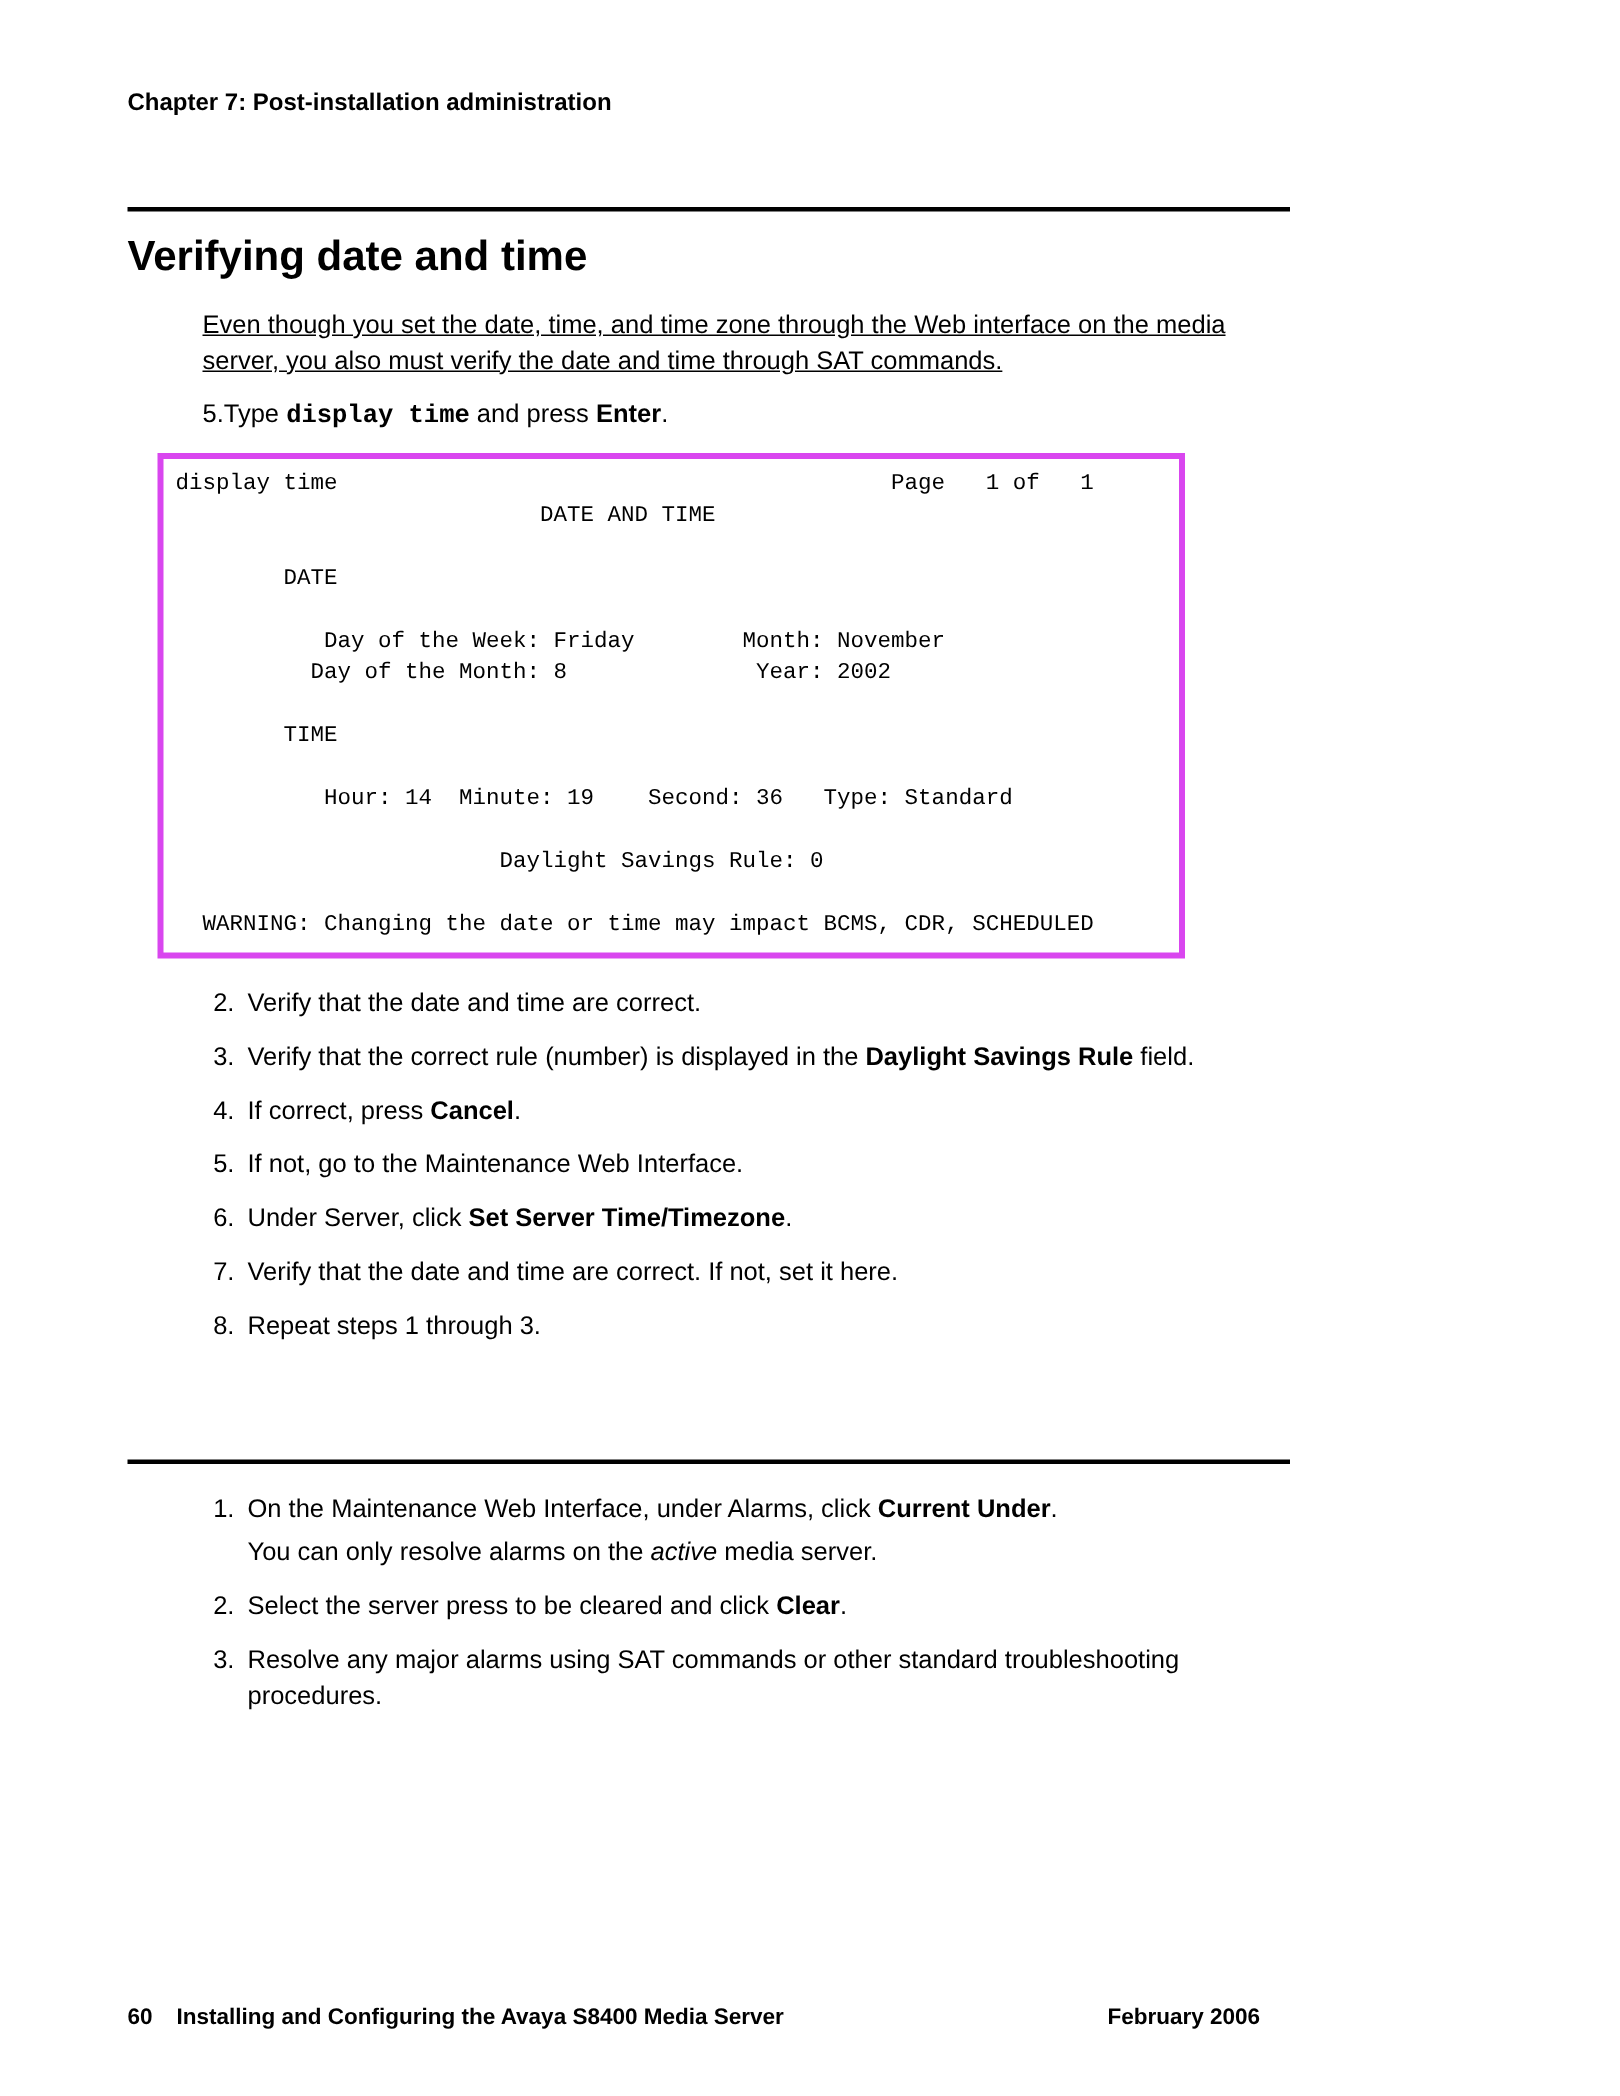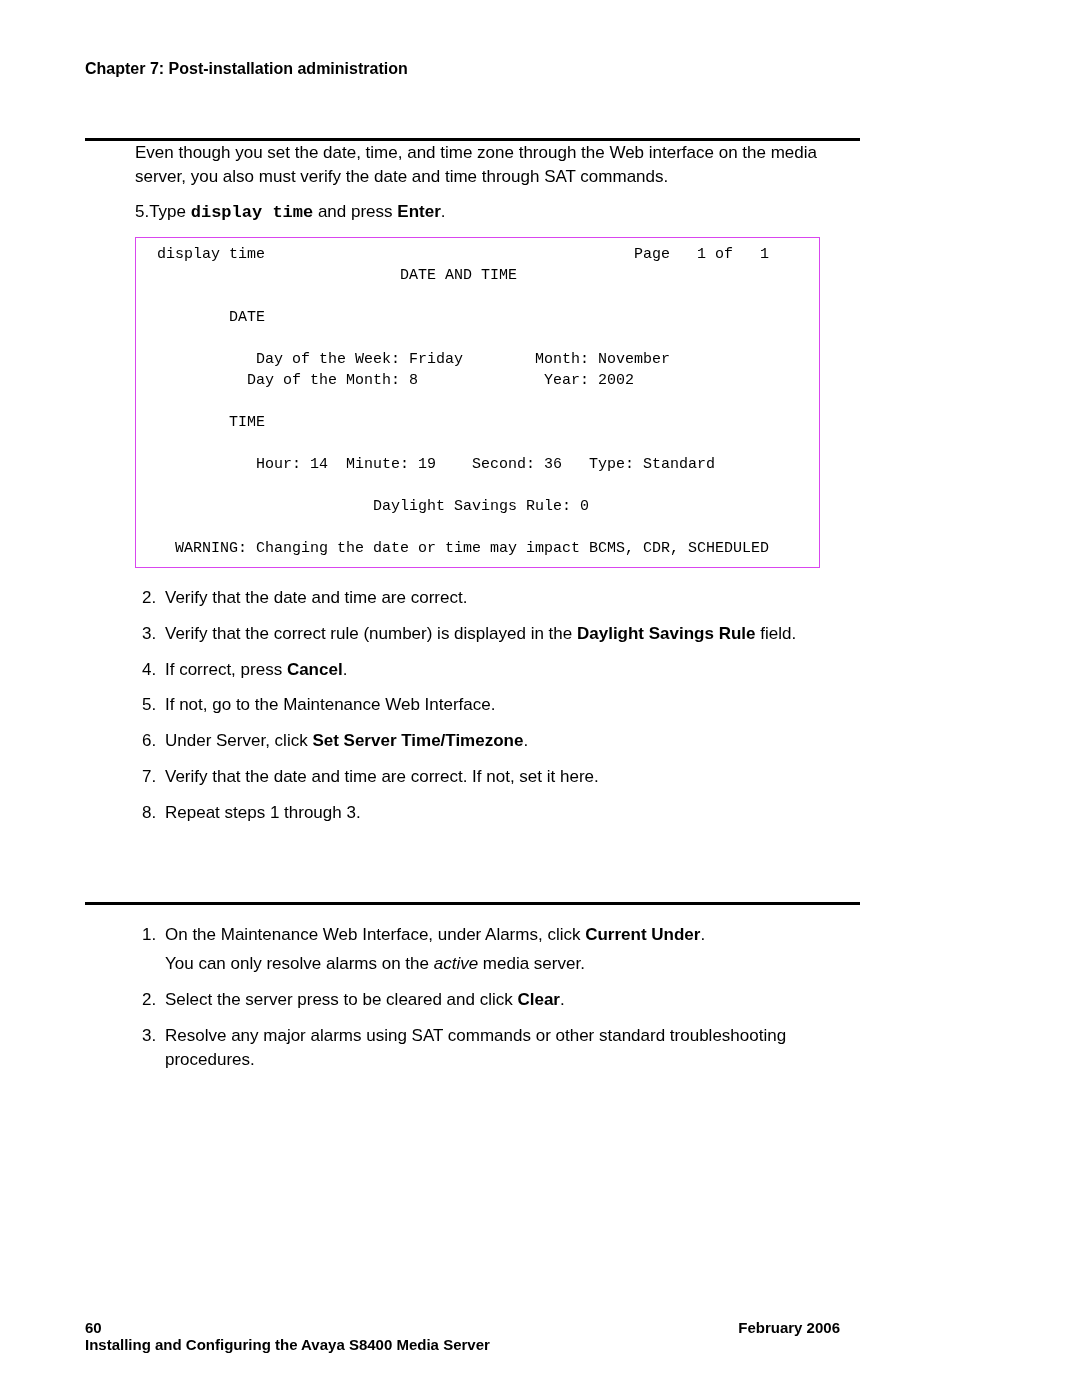--- a/index.html
+++ b/index.html
@@ -30,37 +30,38 @@
   }
   h1.section-title {
     font-size: 28px;
     font-weight: bold;
     margin: 14px 0 18px 0;
   }
   .intro {
     margin-left: 50px;
     line-height: 1.4;
     margin-bottom: 10px;
+    text-decoration: underline;
   }
   .step1 {
     margin-left: 50px;
     line-height: 1.5;
     margin-top: 10px;
     margin-bottom: 12px;
   }
   .mono {
     font-family: "Courier New", Courier, monospace;
     font-weight: bold;
   }
   .terminal {
-    margin-left: 50px;
-    border: 1px solid #d946ef;
+    margin-left: 20px;
+    border: 4px solid #d946ef;
     font-family: "Courier New", Courier, monospace;
     font-size: 15px;
-    padding: 6px 8px 8px 21px;
+    padding: 6px 8px 8px 8px;
     line-height: 1.4;
     white-space: pre;
     width: 685px;
     box-sizing: border-box;
   }
   ol.steps {
     margin-left: 50px;
     padding-left: 26px;
     margin-top: 18px;
   }
@@ -85,35 +86,35 @@
     bottom: 44px;
     left: 85px;
     right: 85px;
     display: flex;
     justify-content: space-between;
     font-size: 15px;
     font-weight: bold;
   }
   .footer .left {
     display: flex;
-    gap: 0;
-    flex-direction: column;
+    gap: 16px;
   }
   .section2-spacer {
     height: 60px;
   }
 </style>
 </head>
 <body>
 
 <div class="page">
 
   <div class="chapter-header">Chapter 7: Post-installation administration</div>
 
   <hr class="section-rule">
+  <h1 class="section-title">Verifying date and time</h1>
 
   <div class="intro">Even though you set the date, time, and time zone through the Web interface on the media server, you also must verify the date and time through SAT commands.</div>
 
   <div class="step1">
     <span>5.Type </span><span class="mono">display time</span><span> and press </span><span class="bold">Enter</span><span>.</span>
   </div>
 
   <div class="terminal">display time                                         Page   1 of   1
                            DATE AND TIME
 

